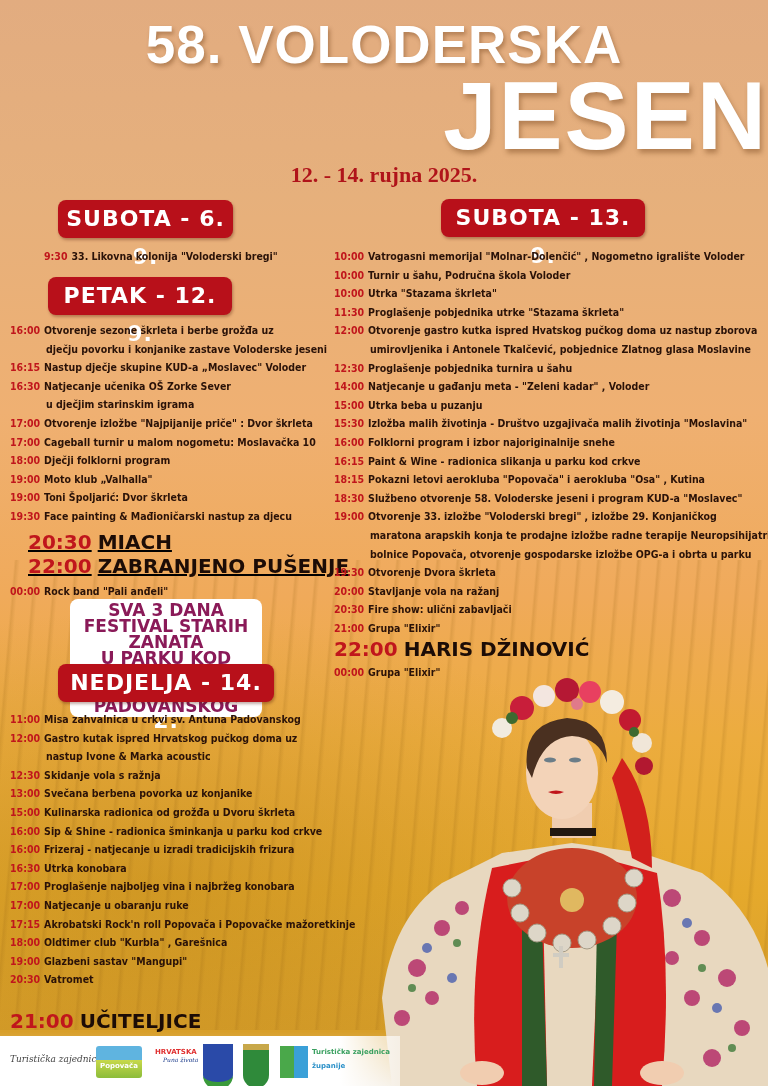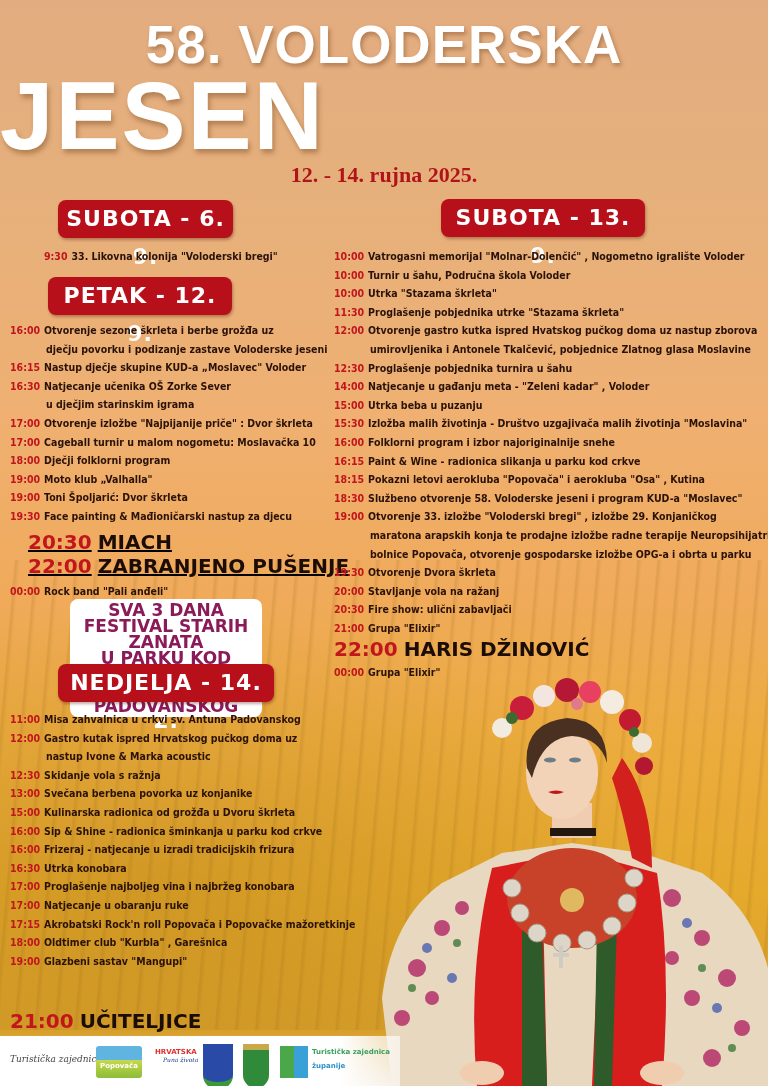--- a/index.html
+++ b/index.html
@@ -9,21 +9,21 @@
     background: linear-gradient(180deg, #e2ac80 0%, #e6b07c 18%, #efb072 38%, #f0aa5a 55%, #ecac3e 68%, #e5a92c 82%, #d89f2a 95%, #e8d9bf 100%);
   }
   .haze { position: absolute; left: 0; right: 0; top: 560px; height: 470px;
     background:
       repeating-linear-gradient(95deg, rgba(160,110,20,0.0) 0px, rgba(160,110,20,0.0) 14px, rgba(150,100,20,0.18) 16px, rgba(160,110,20,0.0) 20px),
       radial-gradient(ellipse at 20% 70%, rgba(170,120,20,0.35), rgba(0,0,0,0) 60%);
     pointer-events: none; }
   .title1 { position: absolute; left: 0; width: 768px; top: 14px; text-align: center;
     font-family: "Liberation Sans", sans-serif; font-weight: bold; font-size: 53px; color: #fff;
     letter-spacing: 1px; text-shadow: 2px 3px 4px rgba(120,70,30,0.45); }
-  .title2 { position: absolute; left: 0; width: 768px; top: 68px; text-align: left;
+  .title2 { position: absolute; left: 0; width: 768px; top: 68px; text-align: right;
     font-family: "Liberation Sans", sans-serif; font-weight: bold; font-size: 96px; line-height: 96px; color: #fff;
     letter-spacing: 2px; text-shadow: 2px 4px 5px rgba(120,70,30,0.45); }
   .dates { position: absolute; left: 0; width: 768px; top: 162px; text-align: center;
     font-family: Liberation Serif, serif; font-weight: bold; font-size: 22px; color: #b0141a; }
   .day-badge { position: absolute; background: #b8101a; color: #fff; border-radius: 8px;
     font-family: "DejaVu Sans", sans-serif; font-weight: bold; font-size: 22px; letter-spacing: 1px;
     text-align: center; height: 38px; line-height: 38px; box-shadow: 1px 2px 3px rgba(80,20,10,0.35); }
   .sched { position: absolute; }
   .row { font-family: "DejaVu Sans Condensed", "DejaVu Sans", sans-serif; font-size: 10.5px; font-weight: bold;
     color: #2a1208; line-height: 18.6px; white-space: nowrap; }
@@ -50,21 +50,21 @@
   <div class="title2">JESEN</div>
   <div class="dates">12. - 14. rujna 2025.</div>
 
   <div class="day-badge" style="left:58px; top:200px; width:175px;">SUBOTA - 6. 9.</div>
   <div class="sched" style="left:44px; top:247px;">
     <div class="row"><span class="t">9:30</span><span>33. Likovna kolonija  "Voloderski bregi"</span></div>
   </div>
 
   <div class="day-badge" style="left:48px; top:277px; width:184px;">PETAK - 12. 9.</div>
   <div class="sched" style="left:10px; top:321px;">
-    <div class="row"><span class="t">16:00</span><span>Otvorenje sezone škrleta i berbe grožđa uz</span><span class="cont">dječju povorku i podizanje zastave Voloderske jeseni</span></div>
+    <div class="row"><span class="t">16:00</span><span>Otvorenje sezone škrleta i berbe grožđa uz</span><span class="cont">dječju povorku i konjanike zastave Voloderske jeseni</span></div>
     <div class="row"><span class="t">16:15</span><span>Nastup dječje skupine KUD-a „Moslavec" Voloder</span></div>
     <div class="row"><span class="t">16:30</span><span>Natjecanje učenika OŠ Zorke Sever</span><span class="cont">u dječjim starinskim igrama</span></div>
     <div class="row"><span class="t">17:00</span><span>Otvorenje izložbe  "Najpijanije priče" : Dvor škrleta</span></div>
     <div class="row"><span class="t">17:00</span><span>Cageball turnir u malom nogometu: Moslavačka 10</span></div>
     <div class="row"><span class="t">18:00</span><span>Dječji folklorni program</span></div>
     <div class="row"><span class="t">19:00</span><span>Moto klub „Valhalla"</span></div>
     <div class="row"><span class="t">19:00</span><span>Toni Špoljarić: Dvor škrleta</span></div>
     <div class="row"><span class="t">19:30</span><span>Face painting &amp; Mađioničarski nastup za djecu</span></div>
   </div>
   <div class="sched" style="left:28px; top:530px;text-decoration:underline;">
@@ -89,20 +89,21 @@
     <div class="row"><span class="t">13:00</span><span>Svečana berbena povorka uz konjanike</span></div>
     <div class="row"><span class="t">15:00</span><span>Kulinarska radionica od grožđa u Dvoru škrleta</span></div>
     <div class="row"><span class="t">16:00</span><span>Sip &amp; Shine - radionica šminkanja u parku kod crkve</span></div>
     <div class="row"><span class="t">16:00</span><span>Frizeraj - natjecanje u izradi tradicijskih frizura</span></div>
     <div class="row"><span class="t">16:30</span><span>Utrka konobara</span></div>
     <div class="row"><span class="t">17:00</span><span>Proglašenje najboljeg vina i najbržeg konobara</span></div>
     <div class="row"><span class="t">17:00</span><span>Natjecanje u obaranju ruke</span></div>
     <div class="row"><span class="t">17:15</span><span>Akrobatski Rock'n roll Popovača i Popovačke mažoretkinje</span></div>
     <div class="row"><span class="t">18:00</span><span>Oldtimer club  "Kurbla" , Garešnica</span></div>
     <div class="row"><span class="t">19:00</span><span>Glazbeni sastav  "Mangupi"</span></div>
+    <div class="row"><span class="t">20:30</span><span>Vatromet</span></div>
   </div>
   <div class="sched" style="left:10px; top:1009px;">
     <div class="big"><span class="t">21:00</span><span>UČITELJICE</span></div>
   </div>
 
   <div class="day-badge" style="left:441px; top:199px; width:204px;">SUBOTA - 13. 9.</div>
   <div class="sched" style="left:334px; top:247px;">
     <div class="row"><span class="t">10:00</span><span>Vatrogasni memorijal  "Molnar-Dolenčić" , Nogometno igralište Voloder</span></div>
     <div class="row"><span class="t">10:00</span><span>Turnir u šahu, Područna škola Voloder</span></div>
     <div class="row"><span class="t">10:00</span><span>Utrka  "Stazama škrleta"</span></div>

